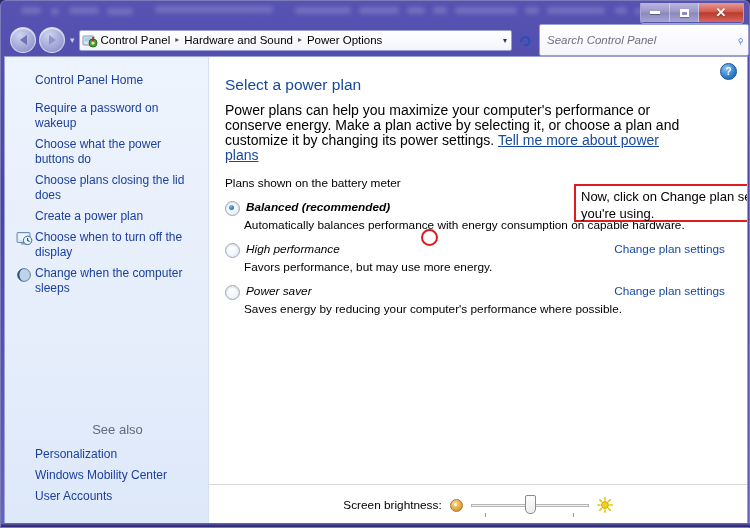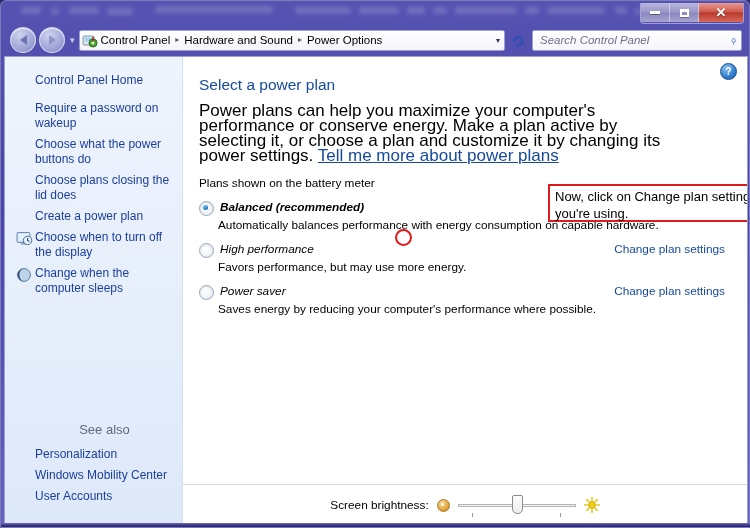--- a/index.html
+++ b/index.html
@@ -148,29 +148,28 @@
     color: #30306a; font-size: 8px;
   }
   #refresh-btn {
     width: 22px; height: 22px;
     flex: none;
     display: flex; align-items: center; justify-content: center;
     margin: 0 3px 0 2px;
     color: #2a4fb5; font-size: 13px; font-weight: bold;
   }
   #searchbox {
-    width: 210px; height: 21px;
+    width: 210px; height: 32px;
     flex: none;
     background: linear-gradient(180deg, #ffffff 0%, #f5f5fc 100%);
     border: 1px solid #9aa0cf;
     border-radius: 2px;
     display: flex; align-items: center;
     padding: 0 4px 0 7px;
     box-sizing: border-box;
-    margin-right: 7px;
   }
   #search-placeholder {
     flex: 1; font-size: 11.5px; font-style: italic; color: #6f6f86;
     white-space: nowrap; overflow: hidden;
   }
   #search-icon { color: #3a5fc0; font-size: 12px; transform: rotate(-45deg); }
 
   
   #client {
     position: absolute;
@@ -179,21 +178,21 @@
     height: 470px;
     background: #fff;
     border: 1px solid #9aa0cf;
     box-sizing: border-box;
     overflow: hidden;
     display: flex;
   }
 
   
   #sidebar {
-    width: 178px;
+    width: 204px;
     flex: none;
     background: linear-gradient(180deg, #eef4fd 0%, #e6eefb 55%, #dde8f9 100%);
     border-right: 1px solid #d6e0f0;
     position: relative;
     box-sizing: border-box;
     padding: 13px 0 0 0;
   }
   .side-link {
     color: #1b3f9e;
     font-size: 12px;
@@ -235,21 +234,21 @@
     color: #fff; font-size: 10px; font-weight: bold;
     display: flex; align-items: center; justify-content: center;
     line-height: 1;
   }
   #page-heading {
     color: #16499e;
     font-size: 15.5px;
     padding: 19px 0 0 16px;
   }
   #intro {
-    font-size: 17px;
+    font-size: 14px;
     line-height: 15px;
     color: #000;
     padding: 9px 25px 0 16px;
     max-width: 470px;
   }
   #intro a, .blue-link {
     color: #16499e;
     text-decoration: underline;
   }
   #plans-label {

